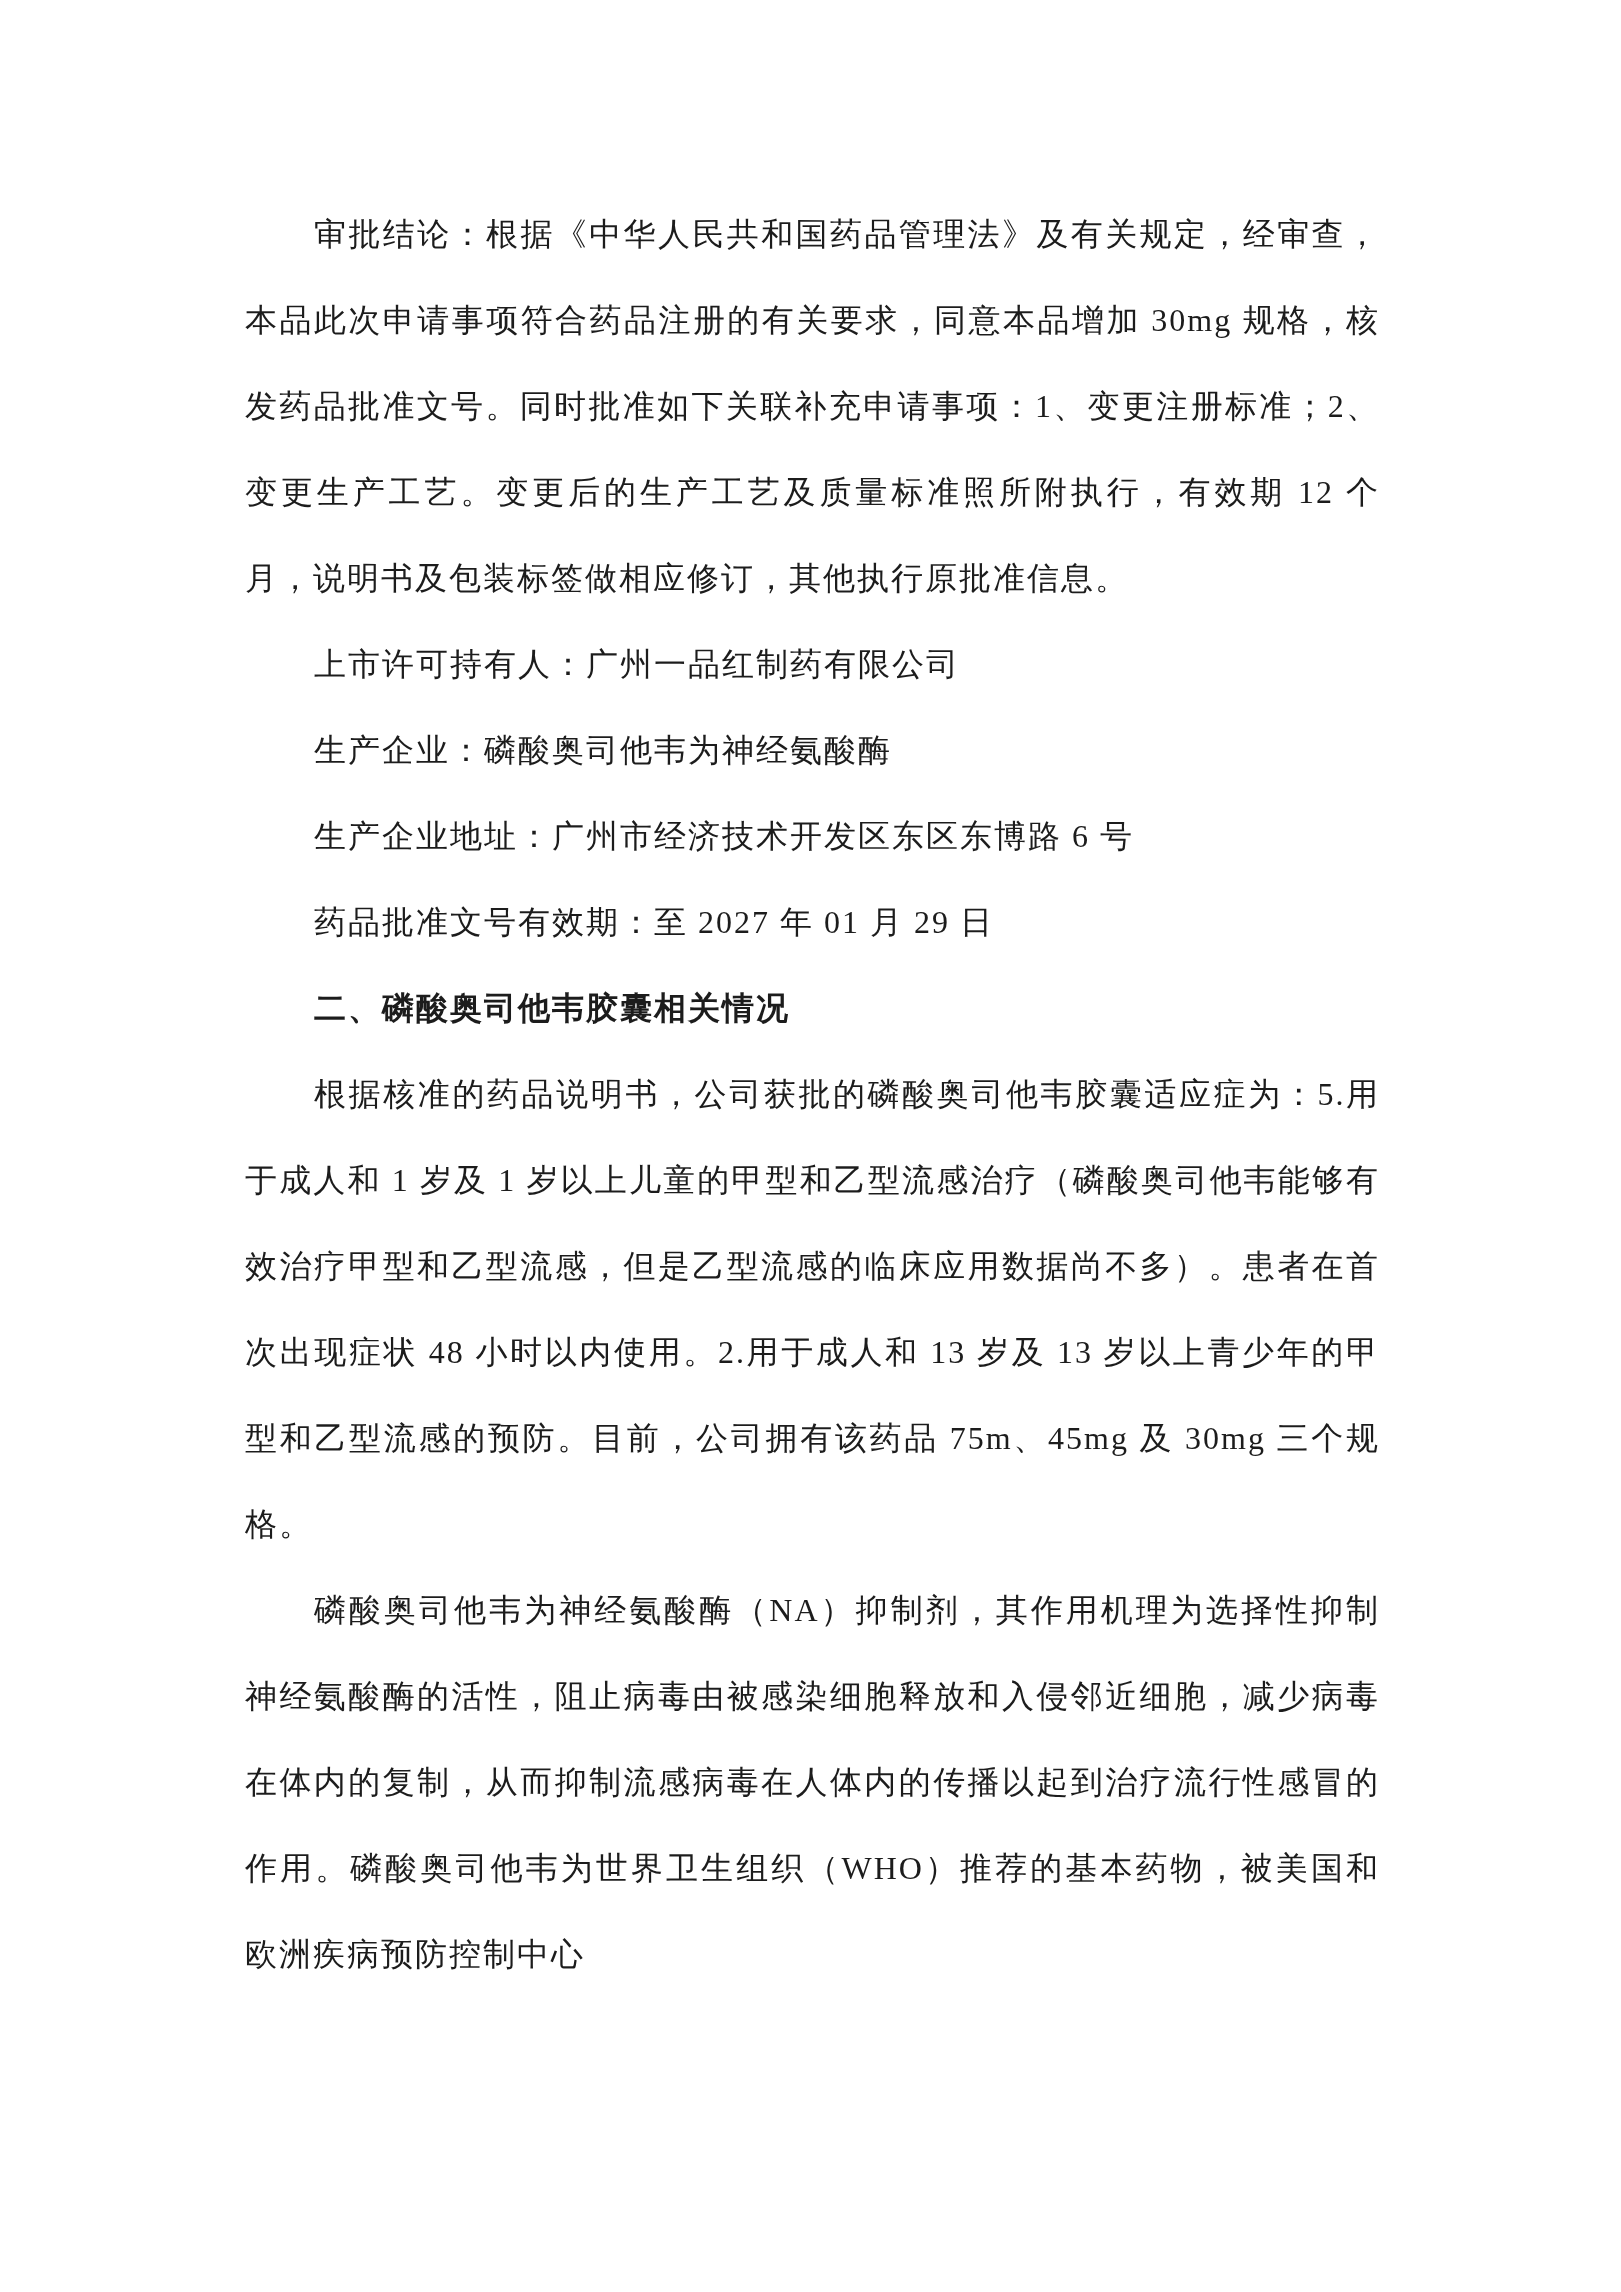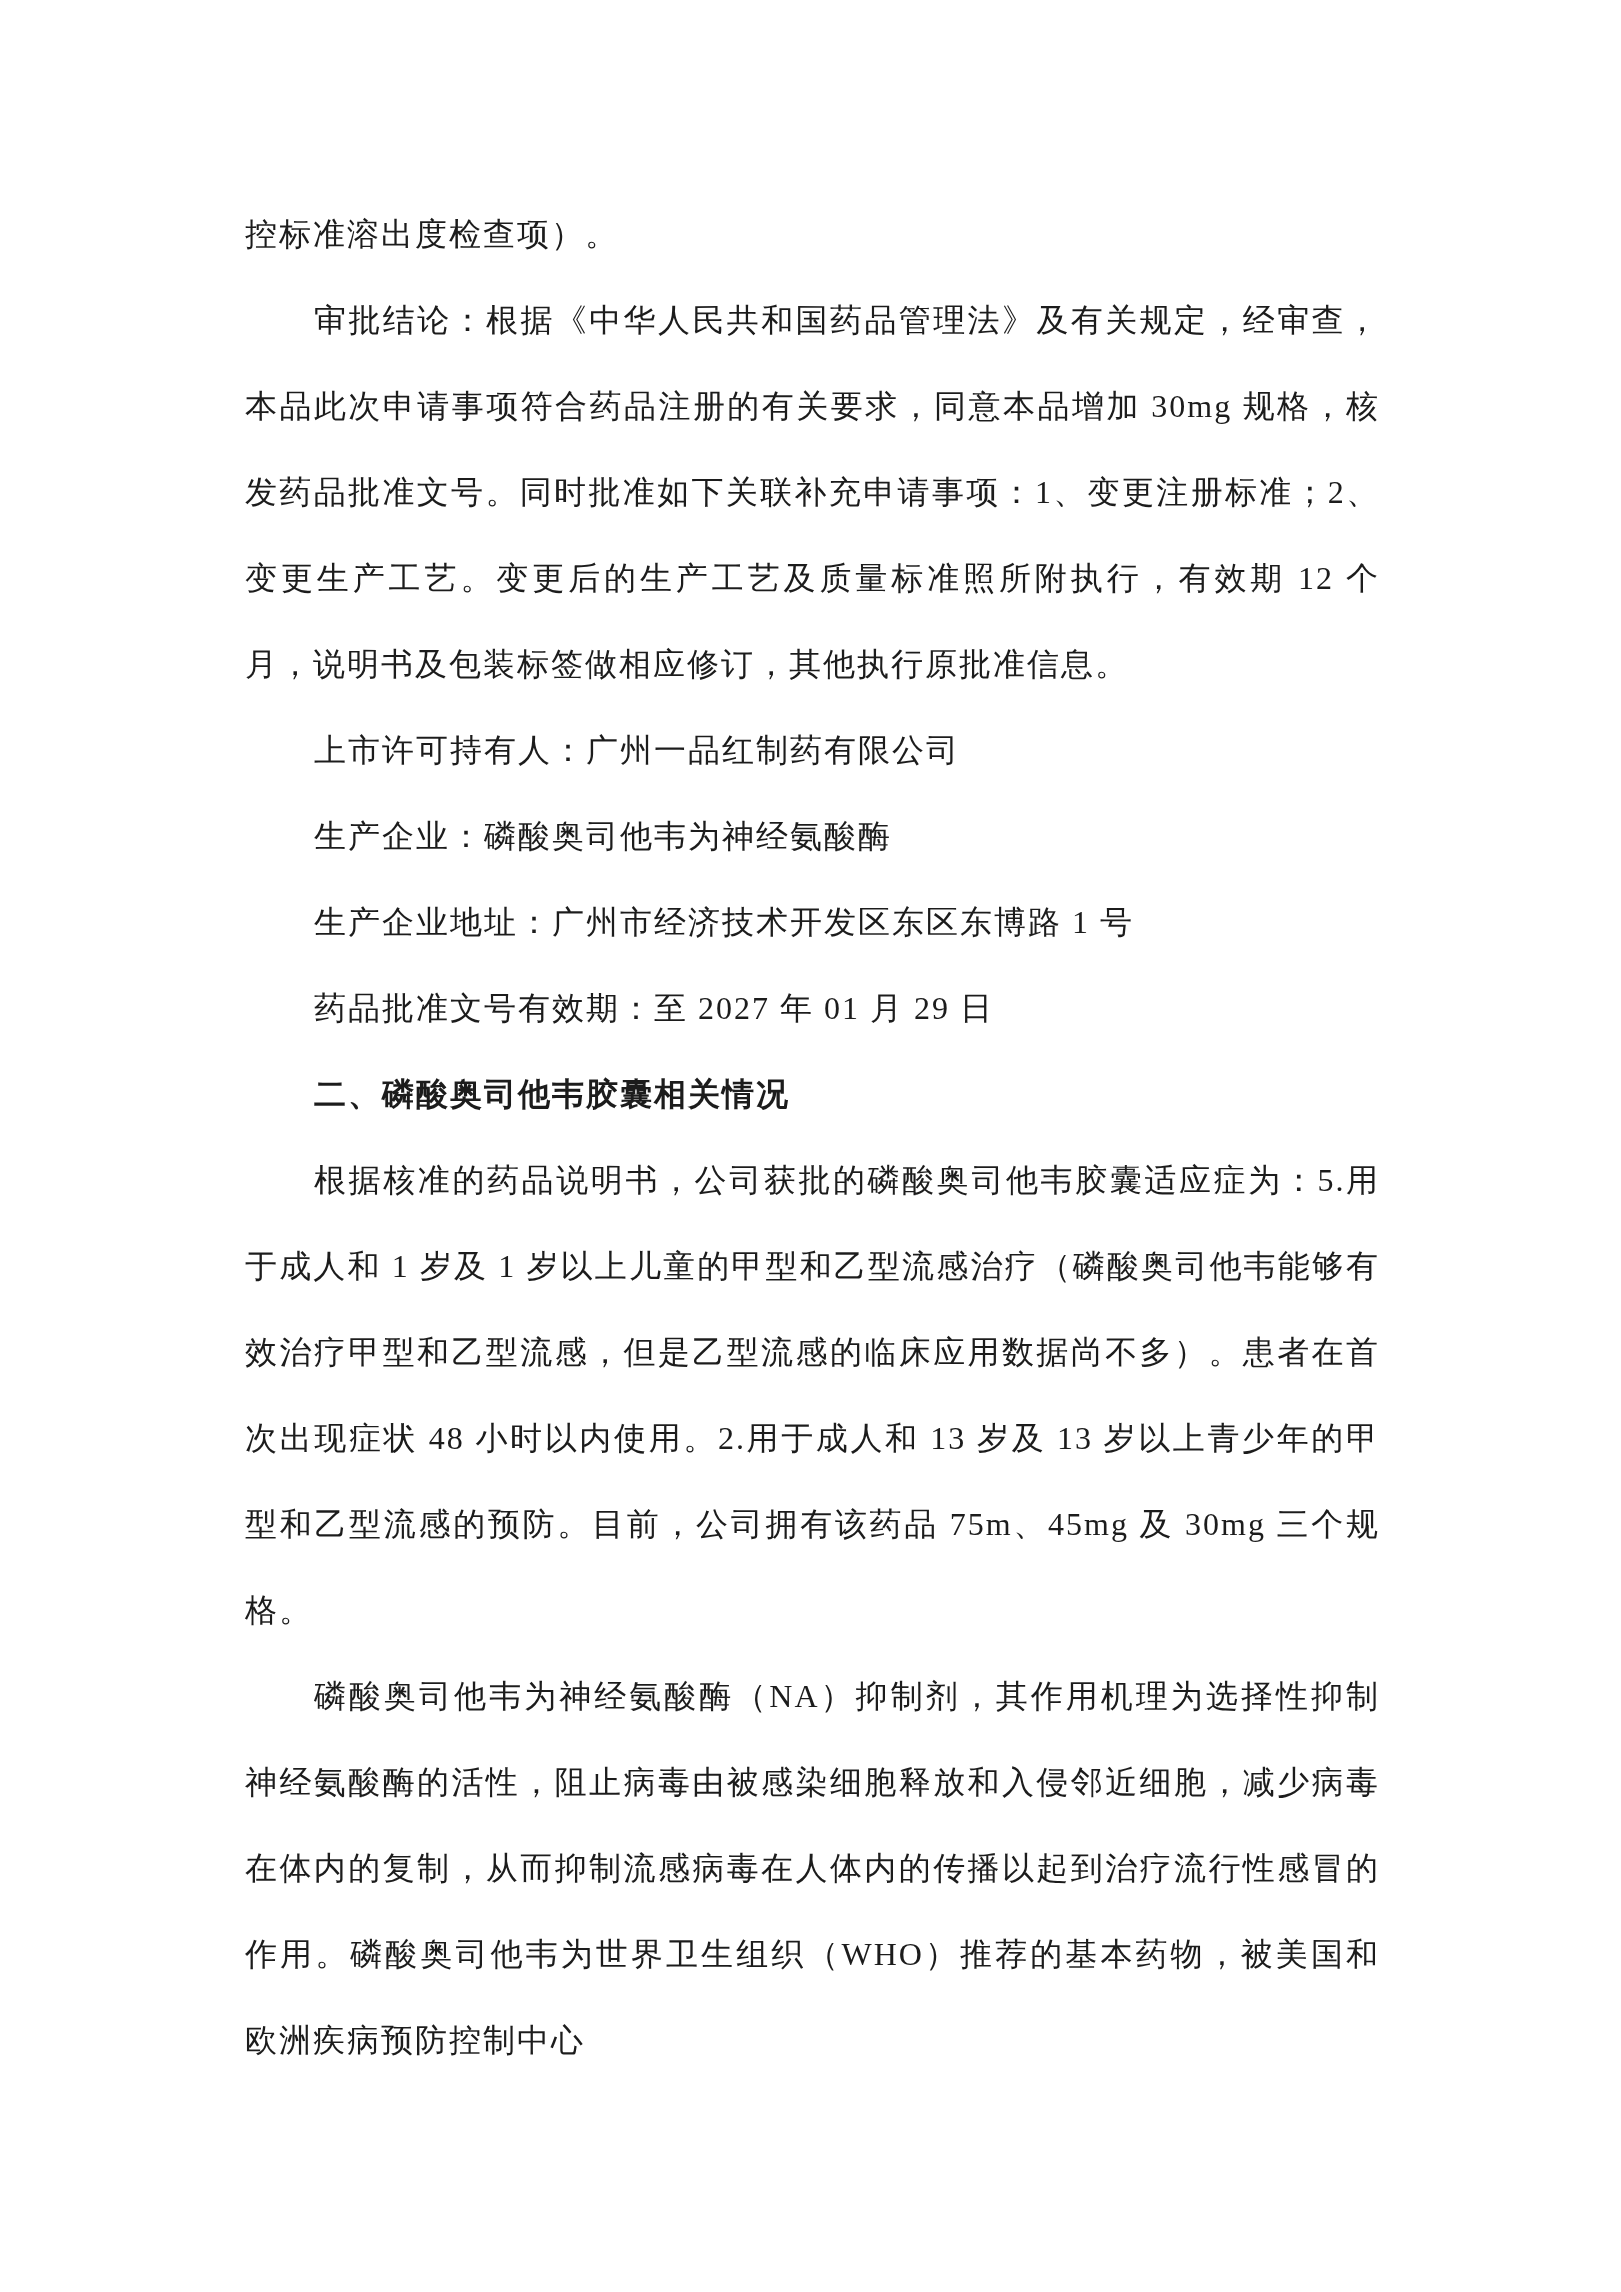--- a/index.html
+++ b/index.html
@@ -37,24 +37,23 @@
   .para.flush   { text-indent: 0; }
   .para.body    { text-indent: 69px; }
   .para.field   { text-indent: 69px; text-align: right; }
   .para.heading { text-indent: 69px; font-weight: bold; text-align: center; }
 </style>
 </head>
 <body>
 
 <div class="page">
   <div class="doc" id="doc">
-      <p class="para flush">控标准溶出度检查项）。</p>
       <p class="para body">审批结论：根据《中华人民共和国药品管理法》及有关规定，经审查，本品此次申请事项符合药品注册的有关要求，同意本品增加 30mg 规格，核发药品批准文号。同时批准如下关联补充申请事项：1、变更注册标准；2、变更生产工艺。变更后的生产工艺及质量标准照所附执行，有效期 12 个月，说明书及包装标签做相应修订，其他执行原批准信息。</p>
       <p class="para field">上市许可持有人：广州一品红制药有限公司</p>
       <p class="para field">生产企业：磷酸奥司他韦为神经氨酸酶</p>
-      <p class="para field">生产企业地址：广州市经济技术开发区东区东博路 1 号</p>
+      <p class="para field">生产企业地址：广州市经济技术开发区东区东博路 6 号</p>
       <p class="para field">药品批准文号有效期：至 2027 年 01 月 29 日</p>
       <p class="para heading">二、磷酸奥司他韦胶囊相关情况</p>
       <p class="para body">根据核准的药品说明书，公司获批的磷酸奥司他韦胶囊适应症为：5.用于成人和 1 岁及 1 岁以上儿童的甲型和乙型流感治疗（磷酸奥司他韦能够有效治疗甲型和乙型流感，但是乙型流感的临床应用数据尚不多）。患者在首次出现症状 48 小时以内使用。2.用于成人和 13 岁及 13 岁以上青少年的甲型和乙型流感的预防。目前，公司拥有该药品 75m、45mg 及 30mg 三个规格。</p>
       <p class="para body">磷酸奥司他韦为神经氨酸酶（NA）抑制剂，其作用机理为选择性抑制神经氨酸酶的活性，阻止病毒由被感染细胞释放和入侵邻近细胞，减少病毒在体内的复制，从而抑制流感病毒在人体内的传播以起到治疗流行性感冒的作用。磷酸奥司他韦为世界卫生组织（WHO）推荐的基本药物，被美国和欧洲疾病预防控制中心</p>
     </div>
 </div>
 
 
 </body></html>

